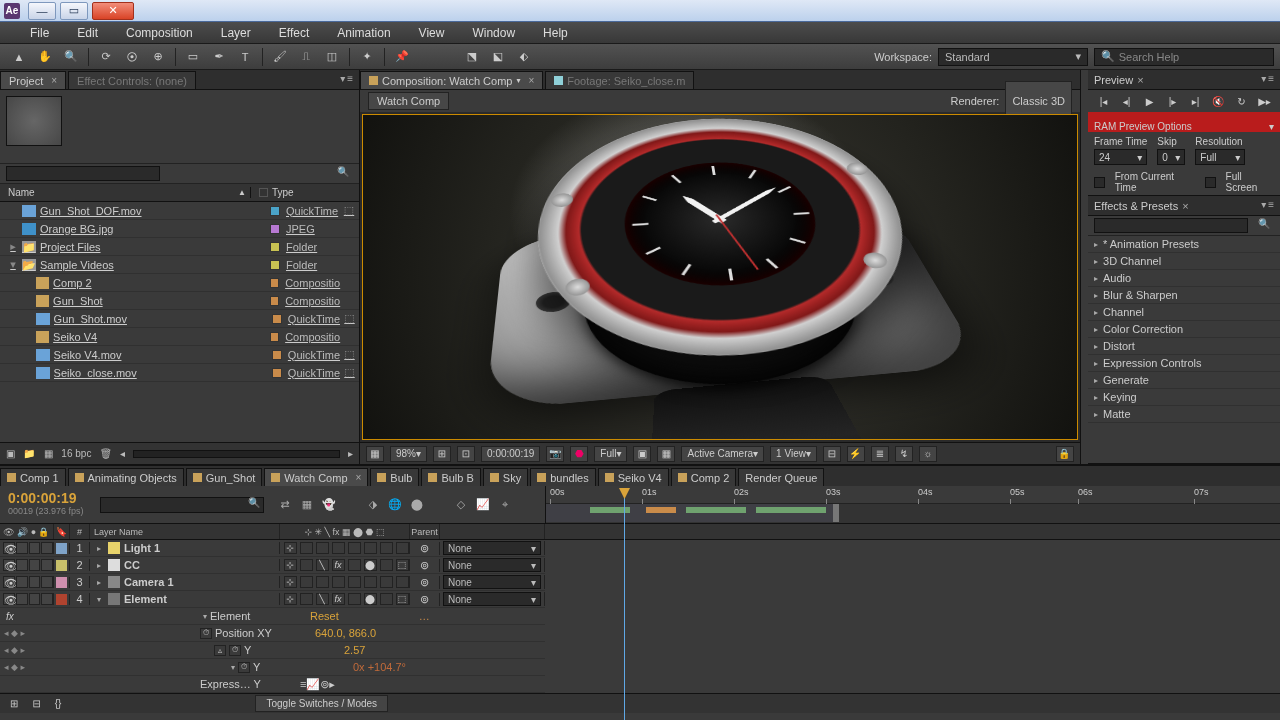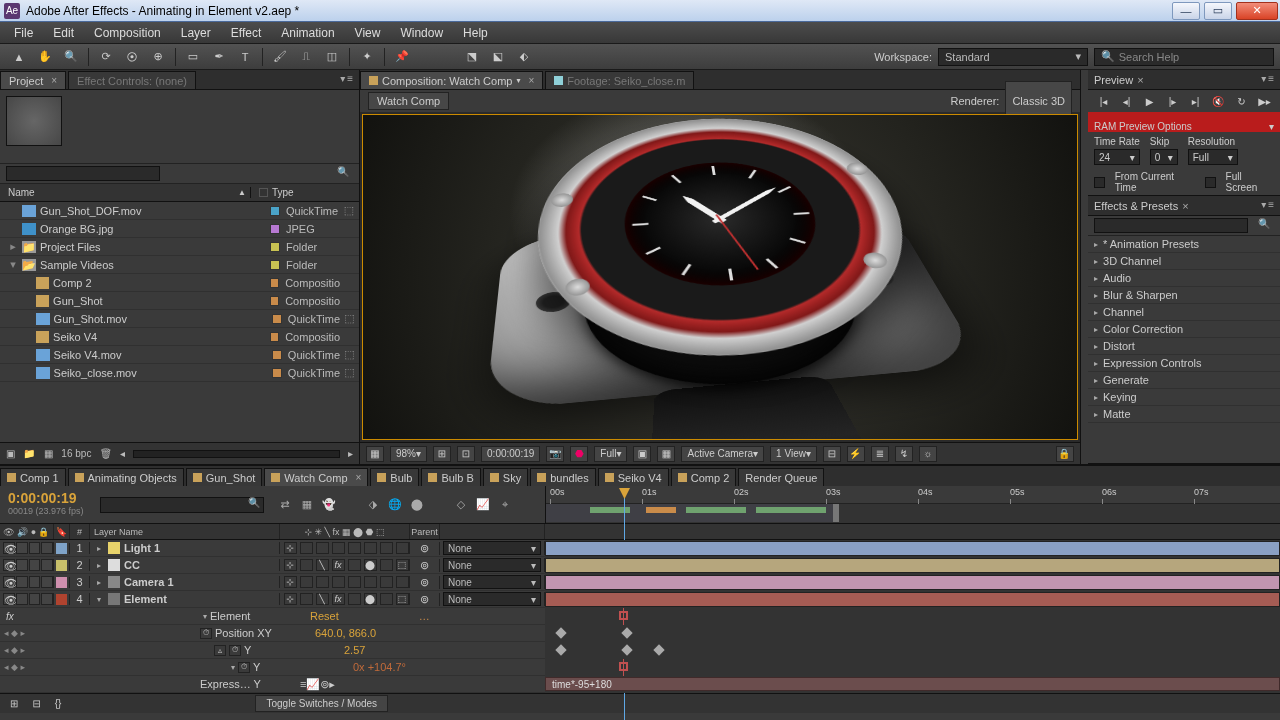--- a/index.html
+++ b/index.html
@@ -1,27 +1,27 @@
 <!DOCTYPE html>
 <html><head>
 <meta charset="utf-8">
 <style>
 * { margin:0; padding:0; box-sizing:border-box; font-family:"Segoe UI",Tahoma,sans-serif; user-select:none; }
 body { width:1280px; height:720px; background:#2a2a2a; overflow:hidden; font-size:11px; color:#ccc; }
 
 
 .titlebar { height:22px; background:linear-gradient(#dfe8f6,#bcd1ec); display:flex; align-items:center; padding-left:4px; border-bottom:1px solid #4a699a; }
-.titlebar .ae-logo { width:16px; height:16px; background:#5a3770; color:#fff; font-size:10px; display:flex; align-items:center; justify-content:center; margin-right:6px; font-weight:normal; border-radius:2px;}
+.titlebar .ae-logo { width:16px; height:16px; background:#5a3770; color:#fff; font-size:10px; display:flex; align-items:center; justify-content:center; margin-right:6px; font-weight:bold; border-radius:2px;}
 .titlebar .title { color:#000; font-size:12px; flex:1;}
 .win-btns { display:flex; }
 .win-btn { width:28px; height:18px; margin:1px 2px; background:linear-gradient(#f5f7fc,#c9d4e8); border:1px solid #7e98bd; border-radius:2px; display:flex; align-items:center; justify-content:center; color:#2a3c59;}
 .win-btn.close { background:linear-gradient(#f28d7a,#d94326); color:#fff; border-color:#a3301c; width:42px;}
 
 
-.menubar { height:22px; background:linear-gradient(#4c4c4c,#383838); display:flex; align-items:center; padding:0 4px; border-bottom:1px solid #1a1a1a;}
+.menubar { height:22px; background:linear-gradient(#4c4c4c,#383838); display:flex; align-items:center; padding:0 20px; border-bottom:1px solid #1a1a1a;gap:8px;}
 .menubar .mi { color:#ddd; padding:0 10px; font-size:12px; line-height:22px;}
 
 
 .toolbar { height:26px; background:linear-gradient(#525252,#3d3d3d); display:flex; align-items:center; border-bottom:1px solid #1a1a1a; padding:0 6px; position:relative;}
 .tool { width:22px; height:20px; margin:0 2px; display:flex; align-items:center; justify-content:center; color:#ccc; border:1px solid transparent;}
 .tool-sep { width:1px; height:18px; background:#222; margin:0 4px;}
 .toolbar .right { margin-left:auto; display:flex; align-items:center; gap:6px;}
 .ws-label{font-size:11px;color:#ccc;}
 .ws-dd{width:150px;height:18px;background:#2a2a2a;border:1px solid #111;color:#bbb;padding:0 6px;font-size:11px;display:flex;align-items:center;justify-content:space-between;}
 .search-help{width:180px;height:18px;background:#2a2a2a;border:1px solid #111;color:#888;padding:0 6px;font-size:11px;display:flex;align-items:center;gap:4px;}
@@ -45,21 +45,21 @@
 .proj-thumb .th { width:56px; height:50px; background:radial-gradient(circle,#666,#474747); border:1px solid #111;}
 .proj-search{height:20px;display:flex;align-items:center;padding:0 6px;border-bottom:1px solid #222;}
 .proj-search input{flex:1;height:15px;background:#2a2a2a;border:1px solid #111;color:#ccc;font-size:10px;padding:0 16px 0 4px;}
 .search-wrap{position:relative;flex:1;}
 .search-wrap::before{content:"🔍";position:absolute;right:3px;top:0;font-size:10px;color:#888;}
 .proj-cols{height:18px;display:flex;border-bottom:1px solid #111;background:#333;font-size:10px;align-items:center;color:#ccc;}
 .proj-cols .c1{width:250px;padding-left:8px;display:flex;align-items:center;justify-content:space-between;padding-right:4px;}
 .proj-cols .c2{flex:1;padding-left:8px;border-left:1px solid #111;display:flex;align-items:center;gap:4px;}
 .tiny-sq{width:9px;height:9px;display:inline-block;border:1px solid #555;}
 .proj-list{flex:1;overflow:hidden;}
-.proj-row{height:18px;display:flex;align-items:center;font-size:11px;padding-left:4px;border-bottom:1px solid #303030;}
+.proj-row{height:18px;display:flex;align-items:center;font-size:11px;padding-left:4px;border-bottom:1px solid #303030;text-decoration:underline;}
 .proj-row .ic{width:14px;height:12px;margin-right:4px;display:inline-block;}
 .proj-row .nm{width:224px;overflow:hidden;white-space:nowrap;}
 .proj-row .dot{width:10px;height:10px;margin:0 6px;border:1px solid #333;}
 .proj-row .ty{flex:1;color:#bbb;}
 .proj-row .tw{width:20px;color:#999;text-align:center;}
 .indent{display:inline-block;width:18px;text-align:center;color:#888;}
 .proj-foot{height:22px;background:#333;border-top:1px solid #111;display:flex;align-items:center;padding:0 6px;gap:8px;font-size:10px;color:#bbb;}
 
 
 .comp-tabs{height:20px;background:#2e2e2e;display:flex;align-items:flex-end;font-size:11px;border-bottom:1px solid #111;}
@@ -176,21 +176,20 @@
 .toggle-sw{padding:2px 10px;background:#444;border:1px solid #222;margin-left:180px;}
 
 
 .seg{position:absolute;top:21px;height:6px;}
 </style>
 </head>
 <body>
 
 <div class="titlebar">
   <div class="ae-logo">Ae</div>
-  <div class="title">Adobe After Effects - Animating in Element v2.aep *</div>
   <div class="win-btns">
     <div class="win-btn">—</div>
     <div class="win-btn">▭</div>
     <div class="win-btn close">✕</div>
   </div>
 </div>
 
 <div class="menubar">
   <span class="mi">File</span>
   <span class="mi">Edit</span>
@@ -463,21 +462,21 @@
         <span class="pb">🔇</span>
         <span class="pb">↻</span>
         <span class="pb">▶▸</span>
       </div>
       <div class="ram-row">
           <span>RAM Preview Options</span>
           <span>▾</span>
         </div>
       <div class="ram-ctrl">
         <div class="grp">
-            <span>Time Rate</span>
+            <span>Frame Time</span>
             <div class="dd">
               <span>24</span>
               <span>▾</span>
             </div>
           </div>
         <div class="grp">
             <span>Skip</span>
             <div class="dd" style="min-width:28px">
               <span>0</span>
               <span>▾</span>
@@ -593,21 +592,21 @@
       <span>⌖</span>
     </div>
     <div class="tl-ruler">
       <div class="ruler-ticks" id="ruler">
           <span class="rt" style="left: 4px;">00s</span>
           <span class="rt" style="left: 96px;">01s</span>
           <span class="rt" style="left: 188px;">02s</span>
           <span class="rt" style="left: 280px;">03s</span>
           <span class="rt" style="left: 372px;">04s</span>
           <span class="rt" style="left: 464px;">05s</span>
-          <span class="rt" style="left: 556px;">06s</span>
+          <span class="rt" style="left: 532px;">06s</span>
           <span class="rt" style="left: 648px;">07s</span>
         </div>
       <div class="wa" style="left:0;width:290px;"></div>
       <div class="seg" style="left:44px;width:40px;background:#6fa26f;"></div>
       <div class="seg" style="left:100px;width:30px;background:#c98b4a;"></div>
       <div class="seg" style="left:140px;width:60px;background:#6fa26f;"></div>
       <div class="seg" style="left:210px;width:70px;background:#6fa26f;"></div>
       <div class="workend" style="left:287px;"></div>
       <div class="playhead" style="left:78px;"></div>
     </div>
@@ -814,42 +813,20 @@
           <div class="lc num"></div>
           <div class="prop" style="flex:1;display:flex;align-items:center;">
             <span class="pn">Express… Y</span>
             <span>≡</span> 
             <span>📈</span> 
             <span>⊚</span> 
             <span>▸</span>
           </div>
         </div>
       </div>
-    <div class="lay-right" id="lay-right">
-        <div class="bar" style="left: 0px; right: 0px; top: 1px; background: rgb(138, 160, 196);"></div>
-        <div class="bar" style="left: 0px; right: 0px; top: 18px; background: rgb(182, 166, 125);"></div>
-        <div class="bar" style="left: 0px; right: 0px; top: 35px; background: rgb(194, 149, 176);"></div>
-        <div class="bar" style="left: 0px; right: 0px; top: 52px; background: rgb(166, 92, 84);"></div>
-        <div class="keyrow" style="top: 85px;">
-          <div class="kf" style="left: 12px;"></div>
-          <div class="kf" style="left: 78px;"></div>
-        </div>
-        <div class="keyrow" style="top: 102px;">
-          <div class="kf" style="left: 12px;"></div>
-          <div class="kf" style="left: 78px;"></div>
-          <div class="kf" style="left: 110px;"></div>
-        </div>
-        <div style="position: absolute; left: 78px; top: 68px; width: 1px; height: 17px; background: rgb(192, 80, 80);">
-          <span style="position:absolute;left:-4px;top:3px;width:9px;height:9px;border:2px solid #c05050"></span>
-        </div>
-        <div style="position: absolute; left: 78px; top: 119px; width: 1px; height: 17px; background: rgb(192, 80, 80);">
-          <span style="position:absolute;left:-4px;top:3px;width:9px;height:9px;border:2px solid #c05050"></span>
-        </div>
-        <div class="exprbar" style="left: 0px; right: 0px; top: 137px;"><span style="padding-left:6px;color:#ddd;font-size:10px">time*-95+180</span></div>
-      </div>
   </div>
   <div class="tl-foot">
     <span>⊞</span>
     <span>⊟</span>
     <span>{}</span>
     <span class="toggle-sw">Toggle Switches / Modes</span>
   </div>
 </div>
 
 </body></html>

